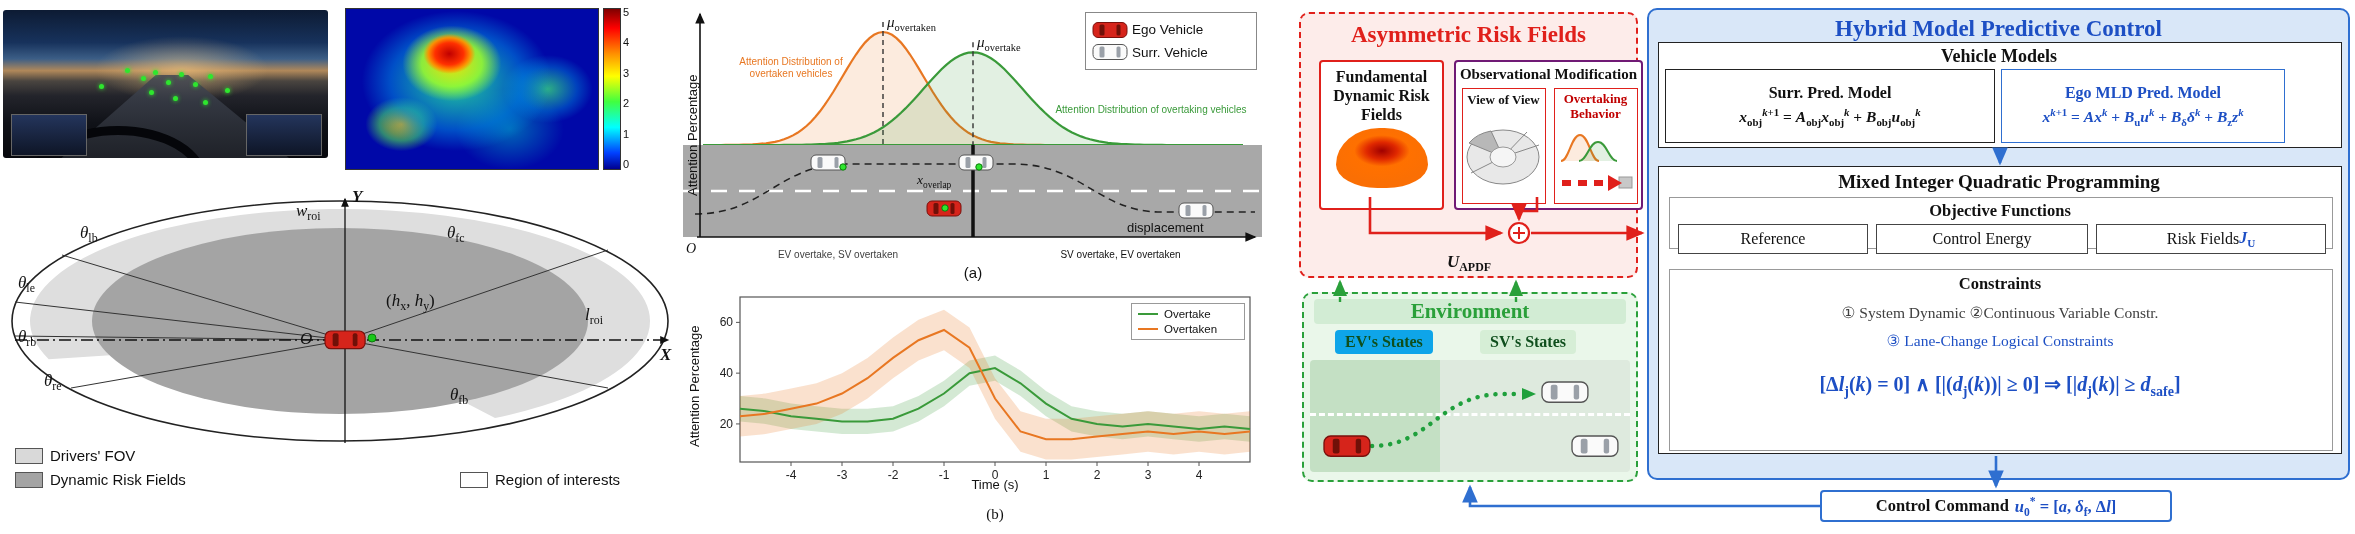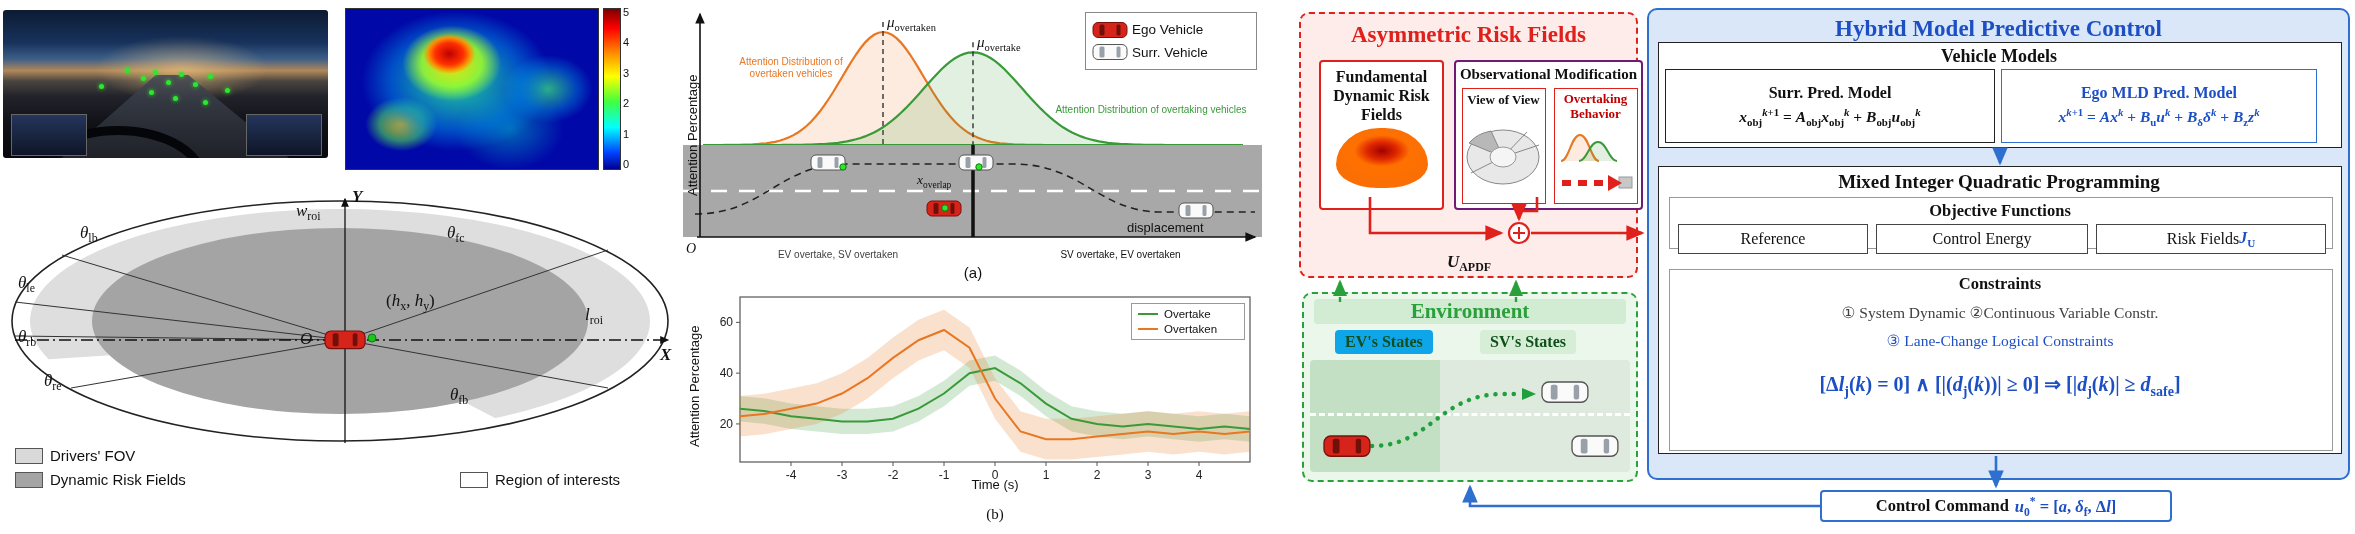--- a/index.html
+++ b/index.html
@@ -72,21 +72,21 @@
       radial-gradient(ellipse 30% 26% at 50% 38%,#a00000,#e02800 55%,rgba(255,110,0,.98) 100%),
       radial-gradient(ellipse 52% 48% at 50% 42%,rgba(255,150,0,.95),rgba(255,225,0,.92) 60%,rgba(150,220,30,0) 100%),
       radial-gradient(ellipse 75% 70% at 50% 46%,rgba(120,210,40,.9),rgba(0,170,190,.85) 70%,rgba(0,90,220,0) 100%),
       radial-gradient(ellipse 100% 100% at 50% 50%,#1b55d0,#0c2f9a);}
   #env-box{left:12px;top:292px;width:336px;height:190px;border:2.5px dashed #2aa03a;border-radius:10px;background:#eaf7ea;box-sizing:border-box;}
   .chip{position:absolute;font-weight:bold;font-size:16px;color:#0f4f1d;padding:3px 10px;border-radius:4px;}
   #env-road{left:20px;top:360px;width:320px;height:112px;background:#ededed;border-radius:4px;overflow:hidden;}
   #hmpc-box{left:357px;top:8px;width:703px;height:472px;border:2px solid #2f6fd0;border-radius:10px;background:#d9e7f8;box-sizing:border-box;}
   #vm-box{left:368px;top:42px;width:684px;height:106px;border:1.5px solid #222;background:#fff;box-sizing:border-box;}
   #surr-box{left:6px;top:26px;width:330px;height:74px;border:1.5px solid #222;box-sizing:border-box;background:#fff;}
-  #ego-box{left:342px;top:26px;width:316px;height:74px;border:1.5px solid #2f6fd0;box-sizing:border-box;background:#fff;}
+  #ego-box{left:342px;top:26px;width:284px;height:74px;border:1.5px solid #2f6fd0;box-sizing:border-box;background:#fff;}
   #miqp-box{left:368px;top:166px;width:684px;height:288px;border:1.5px solid #222;background:#fff;box-sizing:border-box;}
   #objf-box{left:10px;top:30px;width:664px;height:52px;border:1px solid #999;box-sizing:border-box;}
   .obj-item{position:absolute;top:26px;height:30px;border:1.5px solid #444;background:#fff;box-sizing:border-box;font-size:16px;}
   #cons-box{left:10px;top:102px;width:664px;height:182px;border:1px solid #999;box-sizing:border-box;}
   #cc-box{left:530px;top:490px;width:352px;height:32px;border:2px solid #2f6fd0;background:#fff;border-radius:4px;box-sizing:border-box;gap:6px;font-size:16.5px;}
 </style>
 </head>
 <body>
 
 <div class="canvas">

